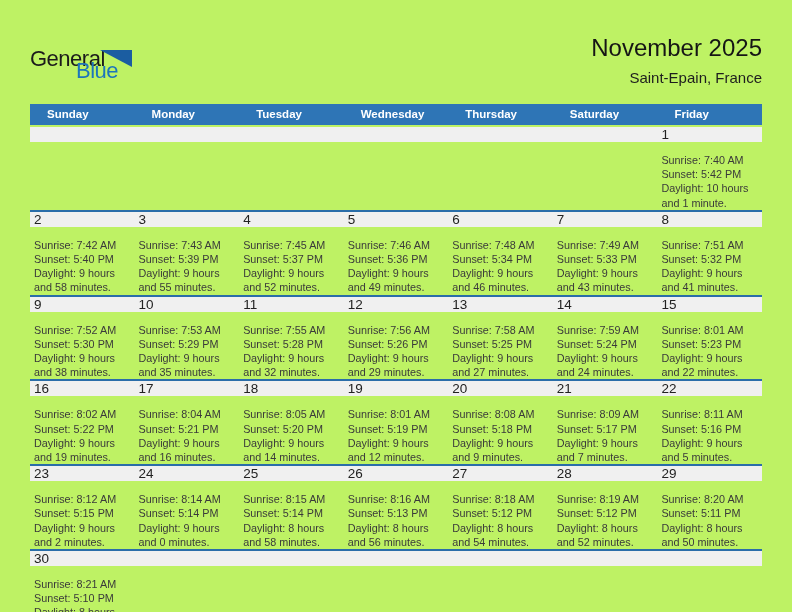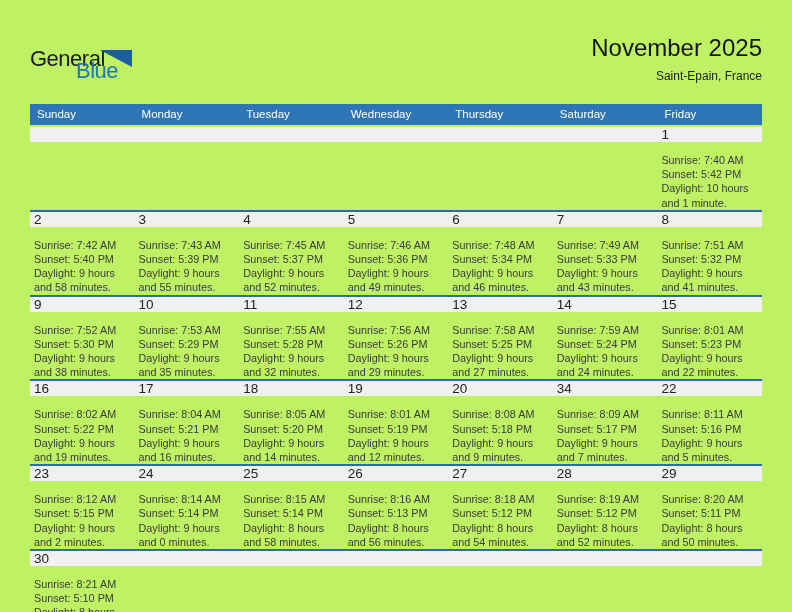--- a/index.html
+++ b/index.html
@@ -9,27 +9,27 @@
   
   .logo { position:absolute; left:30px; top:44px; width:110px; height:48px; }
   .logo-general { position:absolute; left:0; top:2px; font-size:22px; letter-spacing:-0.5px; color:#1b1b1b; }
   .logo-triangle { position:absolute; left:70px; top:6px; }
   .logo-triangle polygon { fill:var(--triangle-color,#1b5da1); }
   .logo-blue { position:absolute; left:46px; top:14px; font-size:22px; letter-spacing:-0.5px; color:var(--logo-blue-color,#1c75bc); }
 
   
   .titles { position:absolute; right:30px; top:34px; text-align:right; }
   .month-title { font-size:24px; color:#151515; }
-  .location { margin-top:7px; font-size:12px; color:#1e1e1e;text-align:right; }
+  .location { margin-top:7px; font-size:15px; color:#1e1e1e;text-align:right; }
 
   
   .calendar { position:absolute; left:30px; top:104px; width:732px; }
   .weekday-header { display:flex; background:var(--header-bg,#2e75b6); height:21px; }
-  .weekday-cell { width:14.2857%; box-sizing:border-box; padding-left:7px; color:#ffffff;
-                  font-size:11.5px; line-height:21px; white-space:nowrap; overflow:hidden; }
+  .weekday-cell { width:14.2857%; box-sizing:border-box; padding-left:17px; color:#ffffff;
+                  font-size:11.5px; line-height:21px; white-space:nowrap; overflow:hidden;font-weight:bold; }
   .grid { margin-top:2px; }
   .week { display:flex; min-height:71px; border-bottom:2px solid var(--line-color,#2a6da9); }
   .week:last-child { border-bottom:none; }
   .cell { width:14.2857%; box-sizing:border-box; }
   .strip { height:15px; background:var(--strip-bg,#f0f0f0); font-size:13.5px; line-height:15px;
            padding-left:4px; color:#222222; }
   .cellbody { padding:11px 1px 0 4px; font-size:10.8px; line-height:14.2px; color:#3a3a3a; }
   .line { white-space:nowrap; }
 </style>
 </head>
@@ -266,21 +266,21 @@
           <div class="cell">
             <div class="strip">20</div>
             <div class="cellbody">
               <div class="line">Sunrise: 8:08 AM</div>
               <div class="line">Sunset: 5:18 PM</div>
               <div class="line">Daylight: 9 hours</div>
               <div class="line">and 9 minutes.</div>
             </div>
           </div>
           <div class="cell">
-            <div class="strip">34</div>
+            <div class="strip">21</div>
             <div class="cellbody">
               <div class="line">Sunrise: 8:09 AM</div>
               <div class="line">Sunset: 5:17 PM</div>
               <div class="line">Daylight: 9 hours</div>
               <div class="line">and 7 minutes.</div>
             </div>
           </div>
           <div class="cell">
             <div class="strip">22</div>
             <div class="cellbody">

